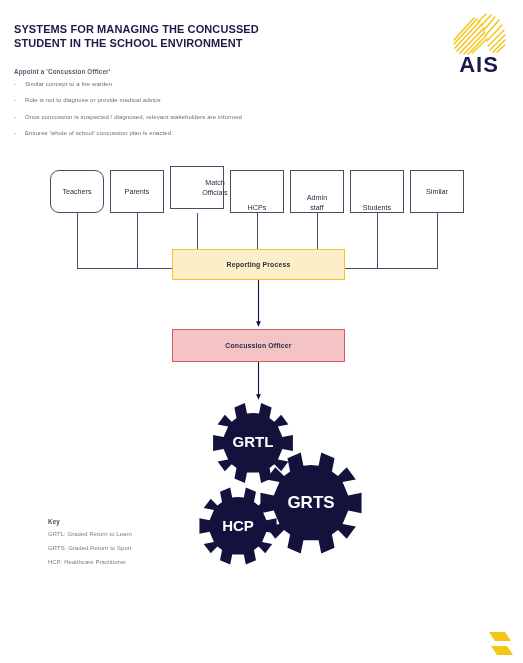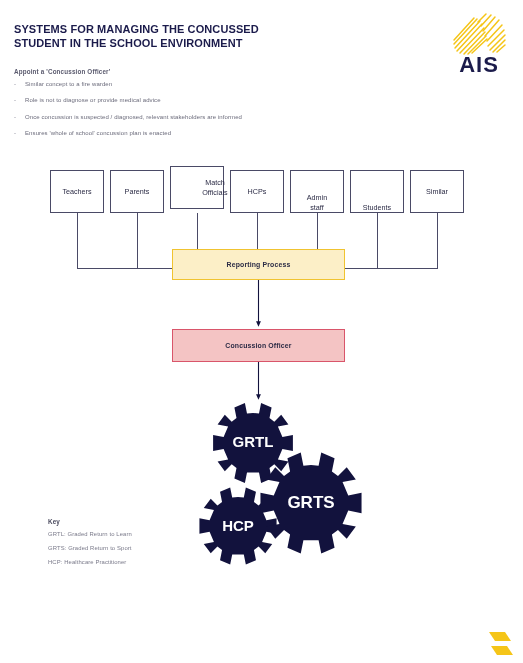--- a/index.html
+++ b/index.html
@@ -261,33 +261,33 @@
 
         <path d="M345,268.5 L437,268.5"></path>
       </g>
 
       <line x1="258.5" y1="280" x2="258.5" y2="324" stroke="#12123D" stroke-width="1.1" marker-end="url(#arrowhead)"></line>
 
       <line x1="258.5" y1="362" x2="258.5" y2="397" stroke="#12123D" stroke-width="1.1" marker-end="url(#arrowhead)"></line>
     </svg>
   </div>
 
-  <div class="node-box stake-box" style="left:50px;  top:170px;">
+  <div class="node-box stake-box" style="left:50px;  top:170px;border-radius:9px;">
     <span>Teachers</span>
   </div>
   <div class="node-box stake-box" style="left:110px; top:170px;">
     <span>Parents</span>
   </div>
   <div class="node-box stake-box" style="left:170px; top:166px;padding-left:36px;">
     <span>
       <span>Match</span><br>
       <span>Officials</span>
     </span>
   </div>
-  <div class="node-box stake-box" style="left:230px; top:170px;">
+  <div class="node-box stake-box" style="left:230px; top:170px;align-items:flex-end;">
     <span>HCPs</span>
   </div>
   <div class="node-box stake-box" style="left:290px; top:170px;align-items:flex-end;">
     <span>
       <span>Admin</span><br>
       <span>staff</span>
     </span>
   </div>
   <div class="node-box stake-box" style="left:350px; top:170px;align-items:flex-end;">
     <span>Students</span>

